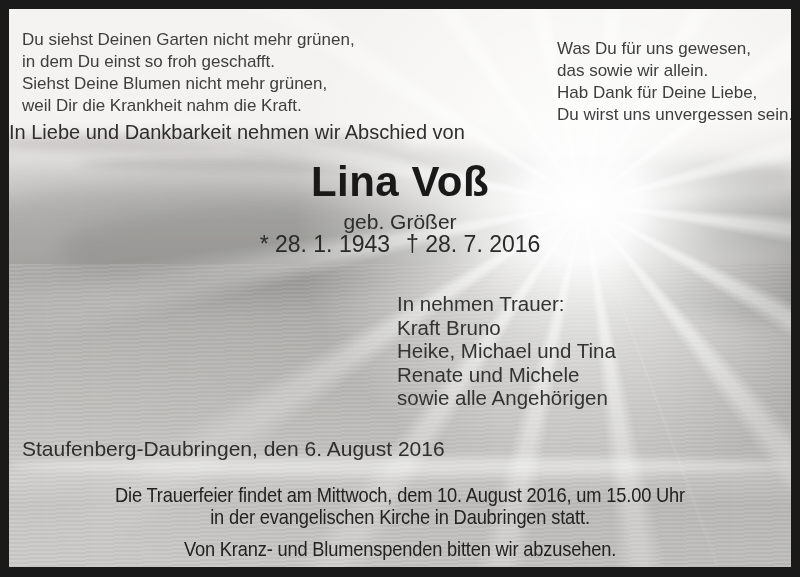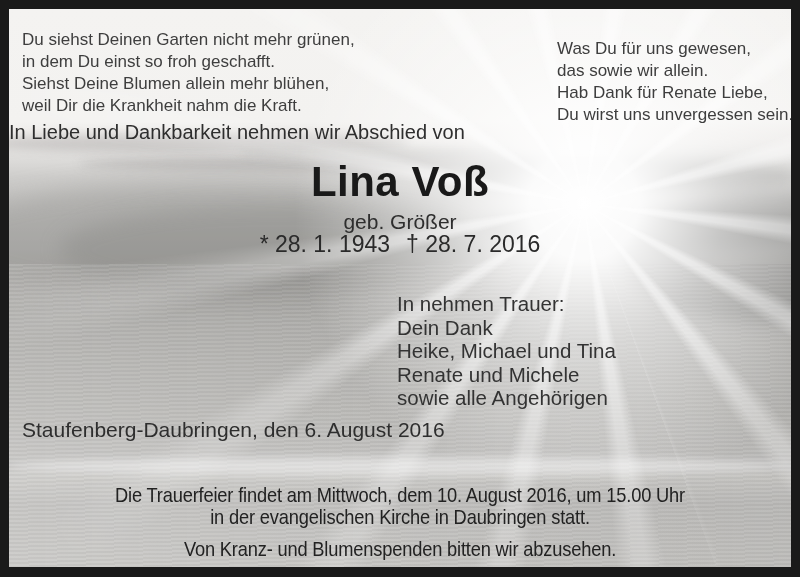--- a/index.html
+++ b/index.html
@@ -111,21 +111,21 @@
                font-size: 21px; color: #2e2e2e; }
 
   .dates { left: 0; right: 0; top: 222px; text-align: center;
            font-size: 23px; line-height: 26px; color: #2a2a2a; }
   .dates .death { margin-left: 16px; }
 
   .mourners { left: 388px; top: 283px; font-size: 20.5px; line-height: 23.5px;
               color: #333; white-space: nowrap; }
   .mourners span { display: block; }
 
-  .placedate { left: 13px; top: 409px; font-size: 21px; color: #2e2e2e;
+  .placedate { left: 13px; top: 428px; font-size: 21px; color: #2e2e2e;
                white-space: nowrap; }
 
   .narrow { transform: scaleX(.87); letter-spacing: -.2px; transform-origin: 50% 50%; }
 
   .service { left: 0; right: 0; top: 475px; text-align: center;
              font-size: 21px; line-height: 21.5px; color: #222; }
   .service span { display: block; }
 
   .flowers { left: 0; right: 0; top: 528px; text-align: center;
              font-size: 21px; color: #222; }
@@ -145,44 +145,44 @@
     <div class="layer hill-ridge"></div>
     <div class="layer hill-right"></div>
     <div class="water-texture"></div>
     <div class="wave-band"></div>
     <div class="sun-glow"></div>
     <div class="sun-rays"></div>
 
     <div class="txt verse verse-left">
       <span>Du siehst Deinen Garten nicht mehr grünen,</span>
       <span>in dem Du einst so froh geschafft.</span>
-      <span>Siehst Deine Blumen allein mehr blühen,</span>
+      <span>Siehst Deine Blumen nicht mehr grünen,</span>
       <span>weil Dir die Krankheit nahm die Kraft.</span>
     </div>
 
     <div class="txt verse verse-right">
       <span>Was Du für uns gewesen,</span>
       <span>das sowie wir allein.</span>
-      <span>Hab Dank für Renate Liebe,</span>
+      <span>Hab Dank für Deine Liebe,</span>
       <span>Du wirst uns unvergessen sein.</span>
     </div>
 
     <div class="txt farewell">In Liebe und Dankbarkeit nehmen wir Abschied von</div>
 
     <div class="txt name">Lina Voß</div>
 
     <div class="txt birthname">geb. Größer</div>
 
     <div class="txt dates">
       <span class="birth">* 28. 1. 1943</span><span class="death">† 28. 7. 2016</span>
     </div>
 
     <div class="txt mourners">
       <span>In nehmen Trauer:</span>
-      <span>Dein Dank</span>
+      <span>Kraft Bruno</span>
       <span>Heike, Michael und Tina</span>
       <span>Renate und Michele</span>
       <span>sowie alle Angehörigen</span>
     </div>
 
     <div class="txt placedate">Staufenberg-Daubringen, den 6. August 2016</div>
 
     <div class="txt service narrow">
       <span>Die Trauerfeier findet am Mittwoch, dem 10. August 2016, um 15.00 Uhr</span>
       <span>in der evangelischen Kirche in Daubringen statt.</span>

